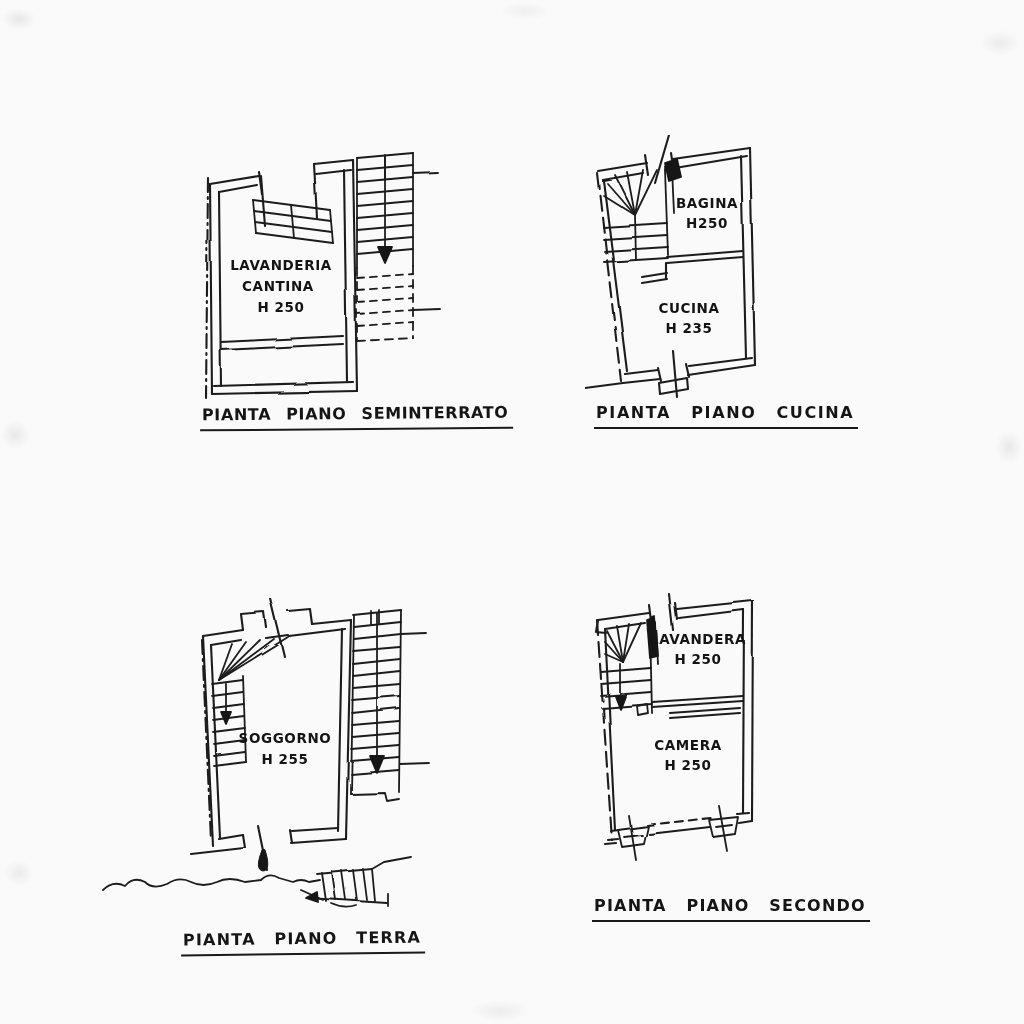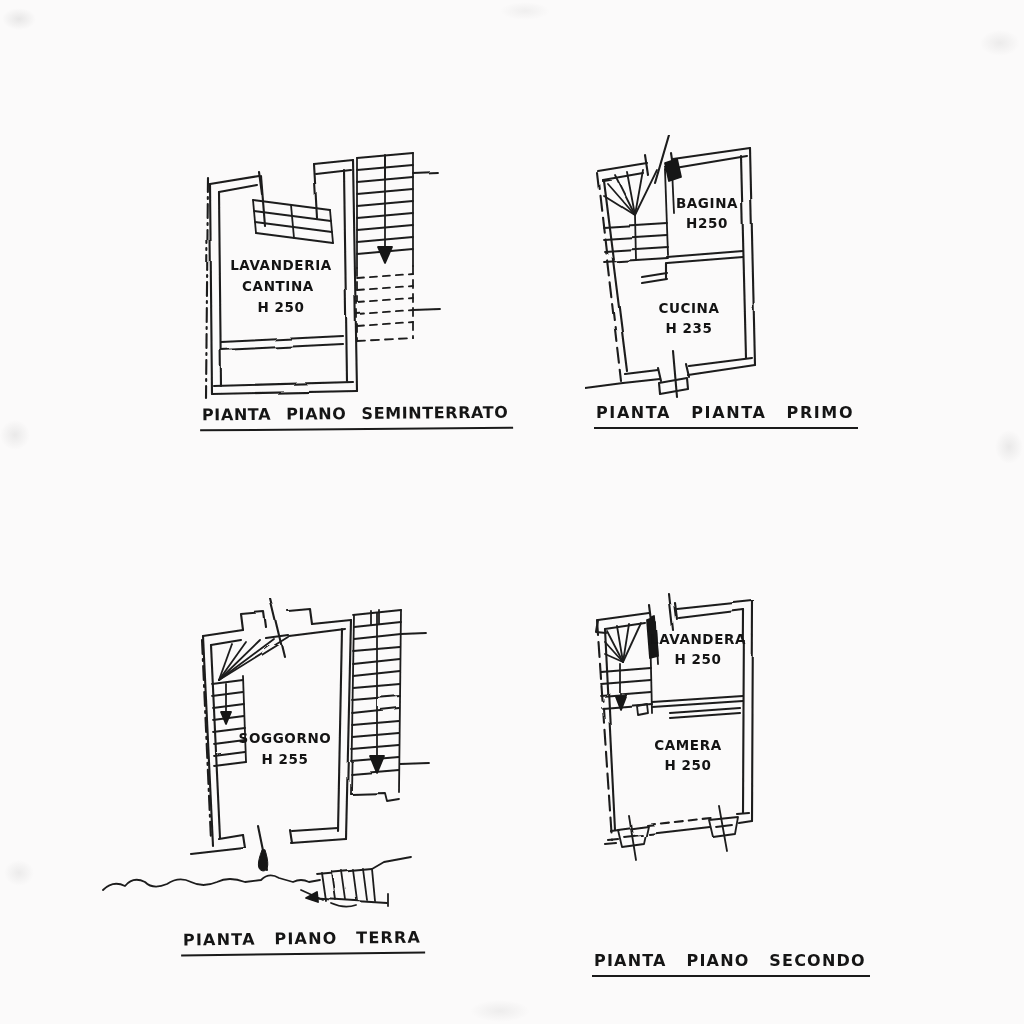--- a/index.html
+++ b/index.html
@@ -337,23 +337,23 @@
     <text x="113" y="52">LAVANDERA</text>
     <text x="113" y="72">H 250</text>
   </g>
   <g>
     <text x="103" y="158">CAMERA</text>
     <text x="103" y="178">H 250</text>
   </g>
 </svg>
 
 <div class="caption" style="left:200px;top:404px;transform:rotate(-0.5deg)">PIANTA PIANO SEMINTERRATO</div>
-<div class="caption" style="left:594px;top:403px;letter-spacing:1.6px;word-spacing:13px">PIANTA PIANTA PRIMO</div>
+<div class="caption" style="left:594px;top:403px;letter-spacing:1.6px;word-spacing:13px">PIANTA PIANO CUCINA</div>
 <div class="caption" style="left:181px;top:929px;letter-spacing:1.2px;word-spacing:12px;transform:rotate(-0.7deg)">PIANTA PIANO TERRA</div>
-<div class="caption" style="left:592px;top:951px;letter-spacing:1.2px;word-spacing:13px">PIANTA PIANO SECONDO</div>
+<div class="caption" style="left:592px;top:896px;letter-spacing:1.2px;word-spacing:13px">PIANTA PIANO SECONDO</div>
 
 <div class="smudge" style="left:2px;top:8px;width:34px;height:22px;background:radial-gradient(closest-side,rgba(60,60,60,0.10),rgba(0,0,0,0))"></div>
 <div class="smudge" style="left:980px;top:30px;width:40px;height:26px;background:radial-gradient(closest-side,rgba(60,60,60,0.08),rgba(0,0,0,0))"></div>
 <div class="smudge" style="left:0px;top:420px;width:30px;height:30px;background:radial-gradient(closest-side,rgba(60,60,60,0.09),rgba(0,0,0,0))"></div>
 <div class="smudge" style="left:995px;top:430px;width:28px;height:34px;background:radial-gradient(closest-side,rgba(60,60,60,0.09),rgba(0,0,0,0))"></div>
 <div class="smudge" style="left:4px;top:860px;width:30px;height:26px;background:radial-gradient(closest-side,rgba(60,60,60,0.08),rgba(0,0,0,0))"></div>
 <div class="smudge" style="left:470px;top:1000px;width:60px;height:22px;background:radial-gradient(closest-side,rgba(60,60,60,0.07),rgba(0,0,0,0))"></div>
 <div class="smudge" style="left:500px;top:2px;width:50px;height:18px;background:radial-gradient(closest-side,rgba(60,60,60,0.06),rgba(0,0,0,0))"></div>
 
 </body></html>

